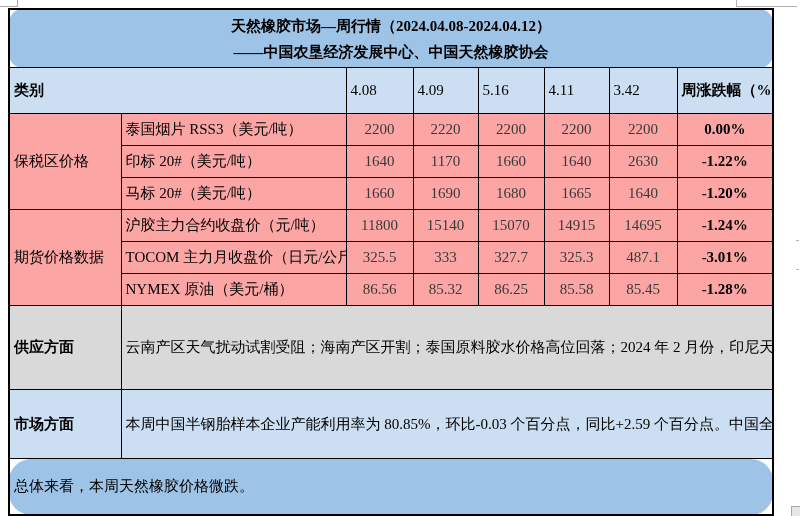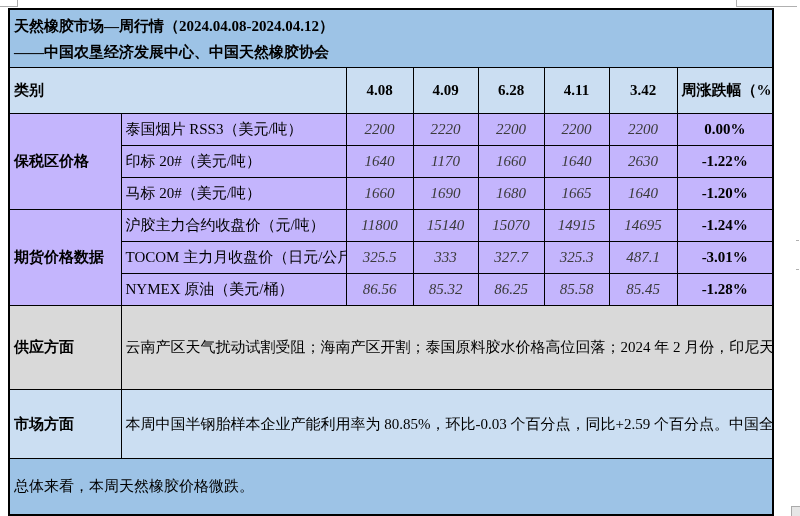--- a/index.html
+++ b/index.html
@@ -28,36 +28,38 @@
     padding: 0 4px;
     font-size: 15px;
     overflow: hidden;
     white-space: nowrap;
   }
 
   
   td.title-cell {
     height: 57px;
     background: #9DC3E6;
+    text-align: center;
     font-weight: bold;
     font-size: 16px;
+    border-radius: 14px;
   }
   td.title-cell .t-line { line-height: 26px; }
 
   
   tr.header-row td { height: 45px; background: #CBDEF2; }
   td.cat-header { text-align: left; font-weight: bold; }
-  td.date-header { text-align: center; font-weight: bold; }
+  td.date-header { text-align: left; font-weight: normal; }
   td.change-header { text-align: center; font-weight: bold; }
 
   
-  tr.data-row td { height: 31px; background: #c4b5fd; }
-  td.group-label { font-weight: bold; text-align: left; }
+  tr.data-row td { height: 31px; background: #fca5a5; }
+  td.group-label { font-weight: normal; text-align: left; }
   td.item-label { text-align: left; }
-  td.value-cell { text-align: center; color: #3a3a3a; font-style: italic; }
+  td.value-cell { text-align: center; color: #3a3a3a; }
   td.change-cell { text-align: center; font-weight: bold; margin-left: 17px; }
 
   
   td.section-label { font-weight: bold; text-align: left; vertical-align: middle; margin-top: 29px; }
   td.section-content {
     text-align: left;
     vertical-align: middle;
     white-space: normal;
     line-height: 27px;
     font-size: 15px;
@@ -66,20 +68,21 @@
   tr.supply-row td { height: 83px; background: #D9D9D9; }
   tr.market-row td { height: 68px; background: #CBDEF2; }
 
   
   td.summary-cell {
     height: 55px;
     background: #9DC3E6;
     text-align: left;
     vertical-align: middle;
     white-space: normal;
+    border-radius: 22px;
   }
 
   
   .artifact { position: absolute; }
   .a-topleft {
     left: 0; top: 0; width: 17px; height: 6px;
     background: #fff;
     border-right: 1px solid #aaa;
     border-bottom: 1px solid #aaa;
   }
@@ -126,21 +129,21 @@
       <td class="title-cell" colspan="8">
         <div class="t-line">天然橡胶市场—周行情（2024.04.08-2024.04.12）</div>
         <div class="t-line">——中国农垦经济发展中心、中国天然橡胶协会</div>
       </td>
     </tr>
 
     <tr class="header-row">
       <td class="cat-header" colspan="2">类别</td>
       <td class="date-header">4.08</td>
       <td class="date-header">4.09</td>
-      <td class="date-header">6.28</td>
+      <td class="date-header">5.16</td>
       <td class="date-header">4.11</td>
       <td class="date-header">3.42</td>
       <td class="change-header">周涨跌幅（%）</td>
     </tr>
 
     <tr class="data-row">
       <td class="group-label" rowspan="3">保税区价格</td>
       <td class="item-label">泰国烟片 RSS3（美元/吨）</td>
       <td class="value-cell">2200</td>
       <td class="value-cell">2220</td>

